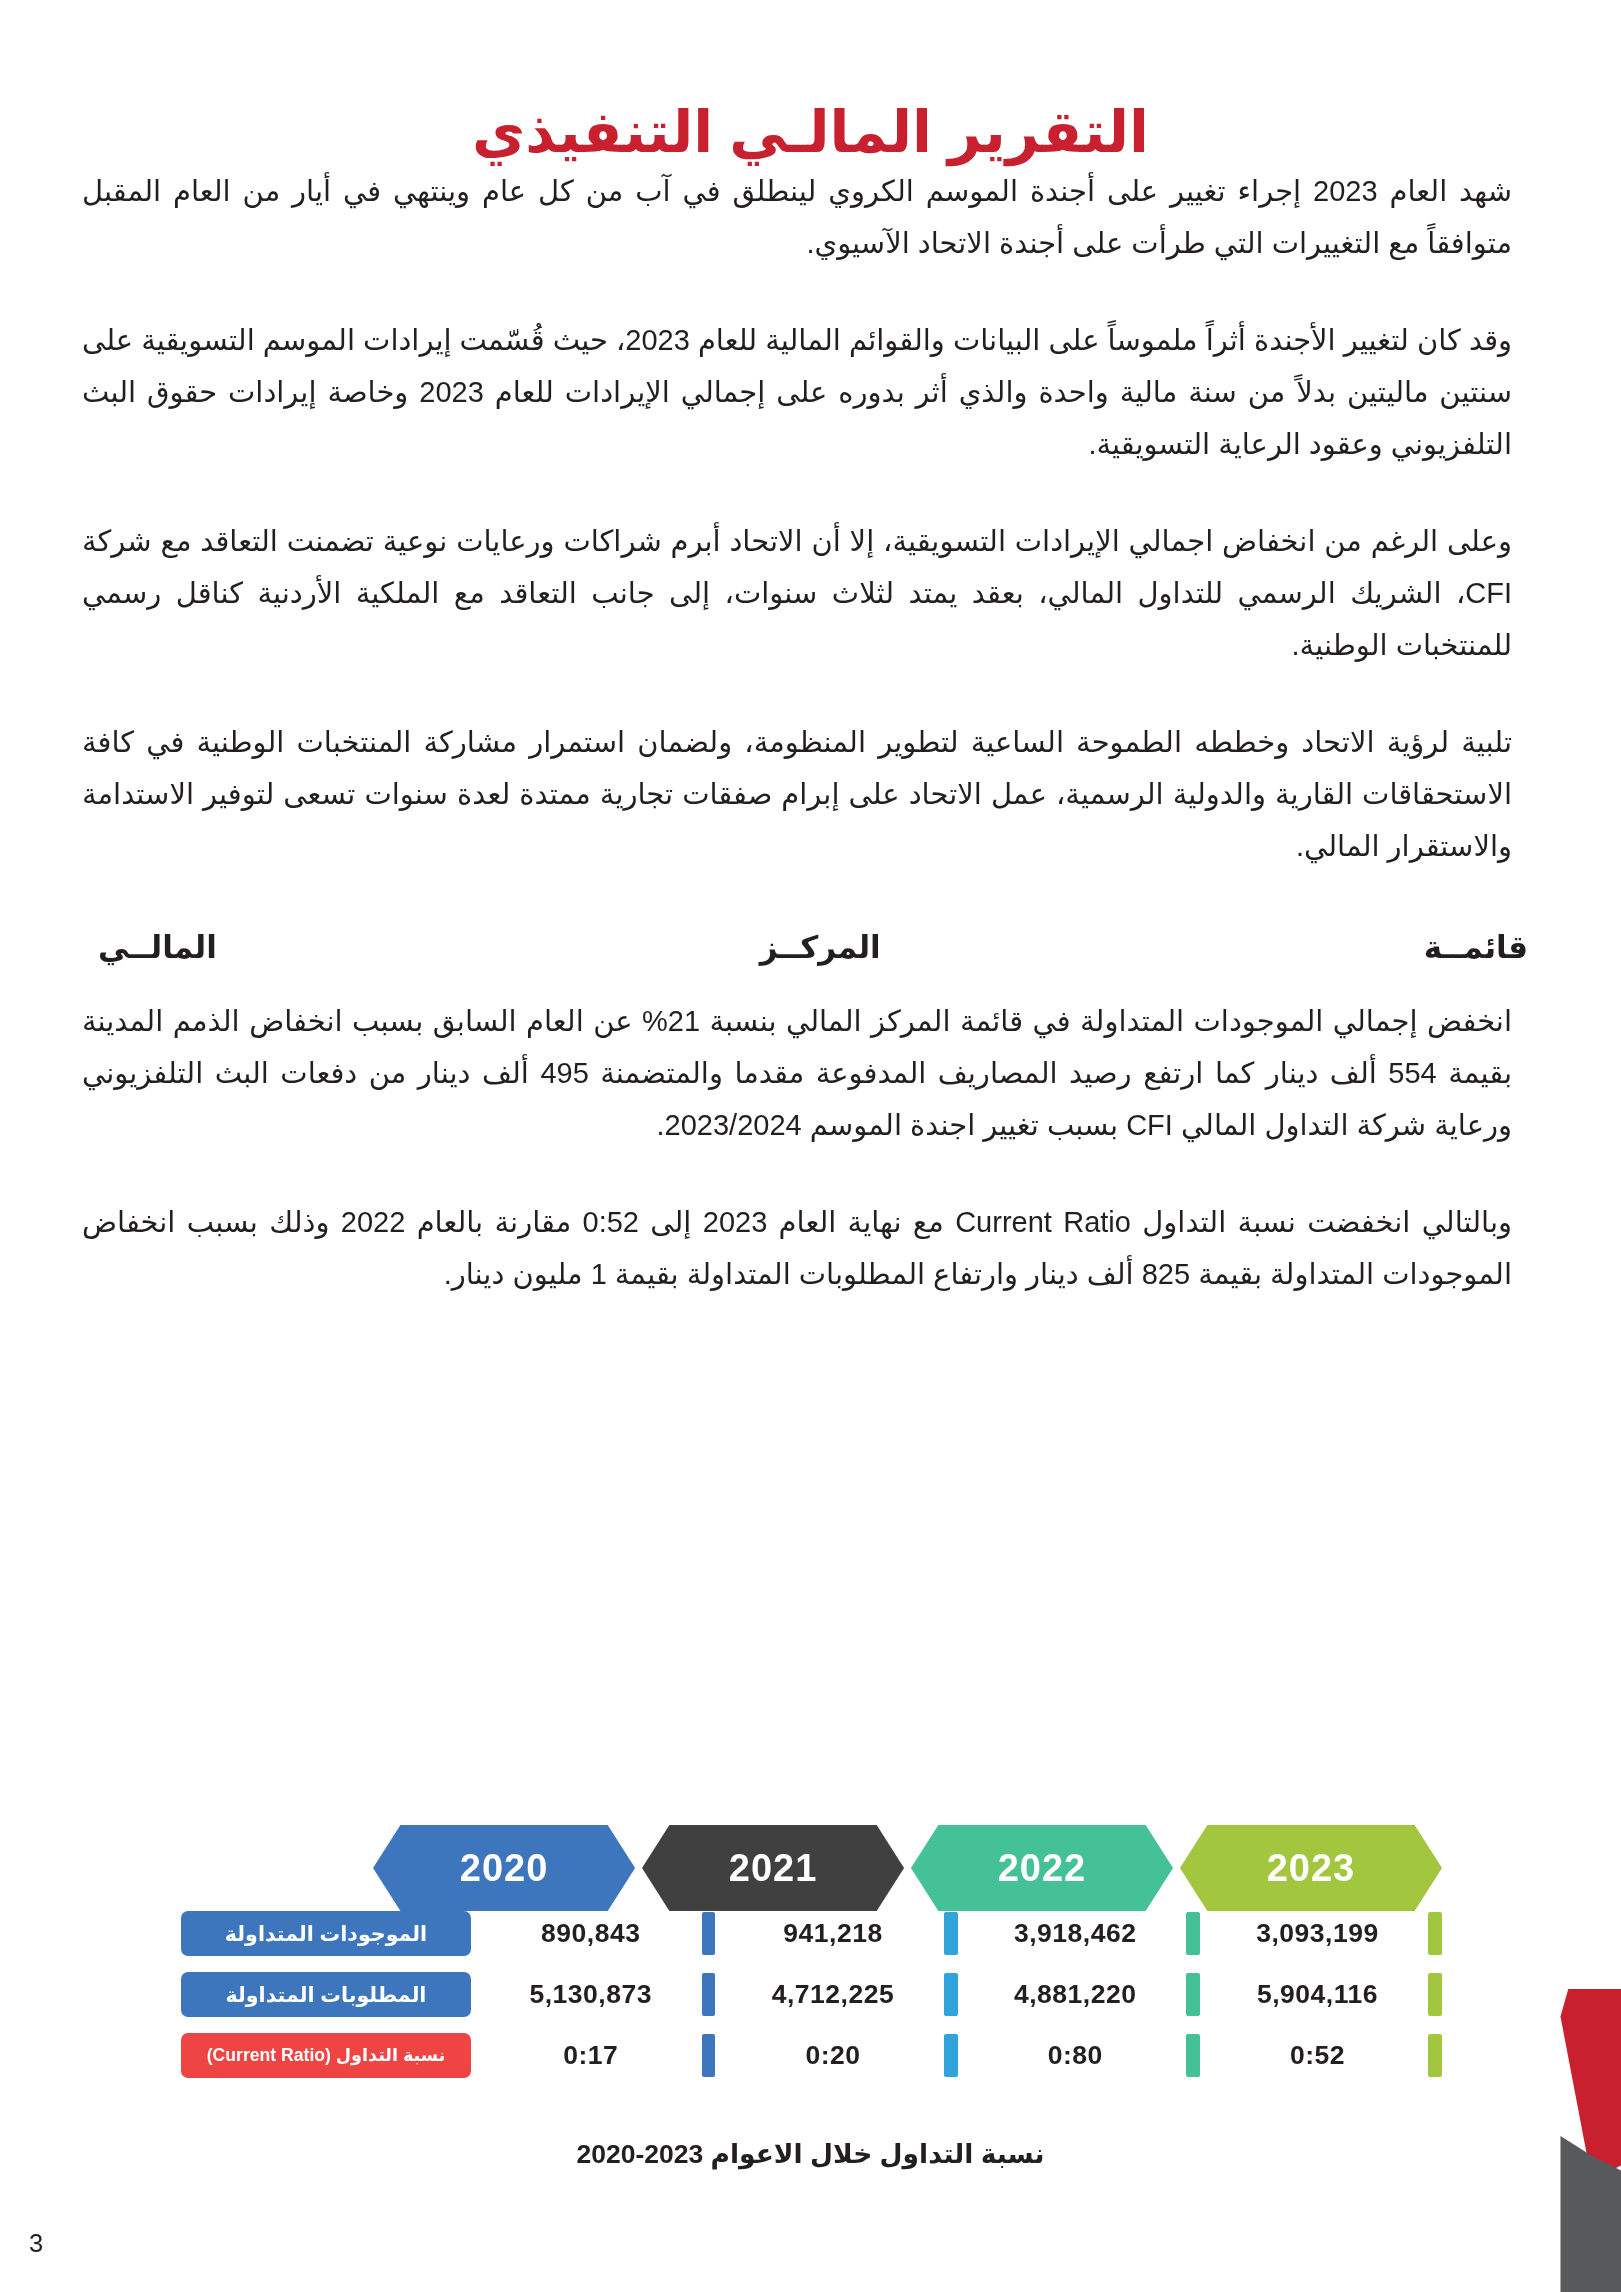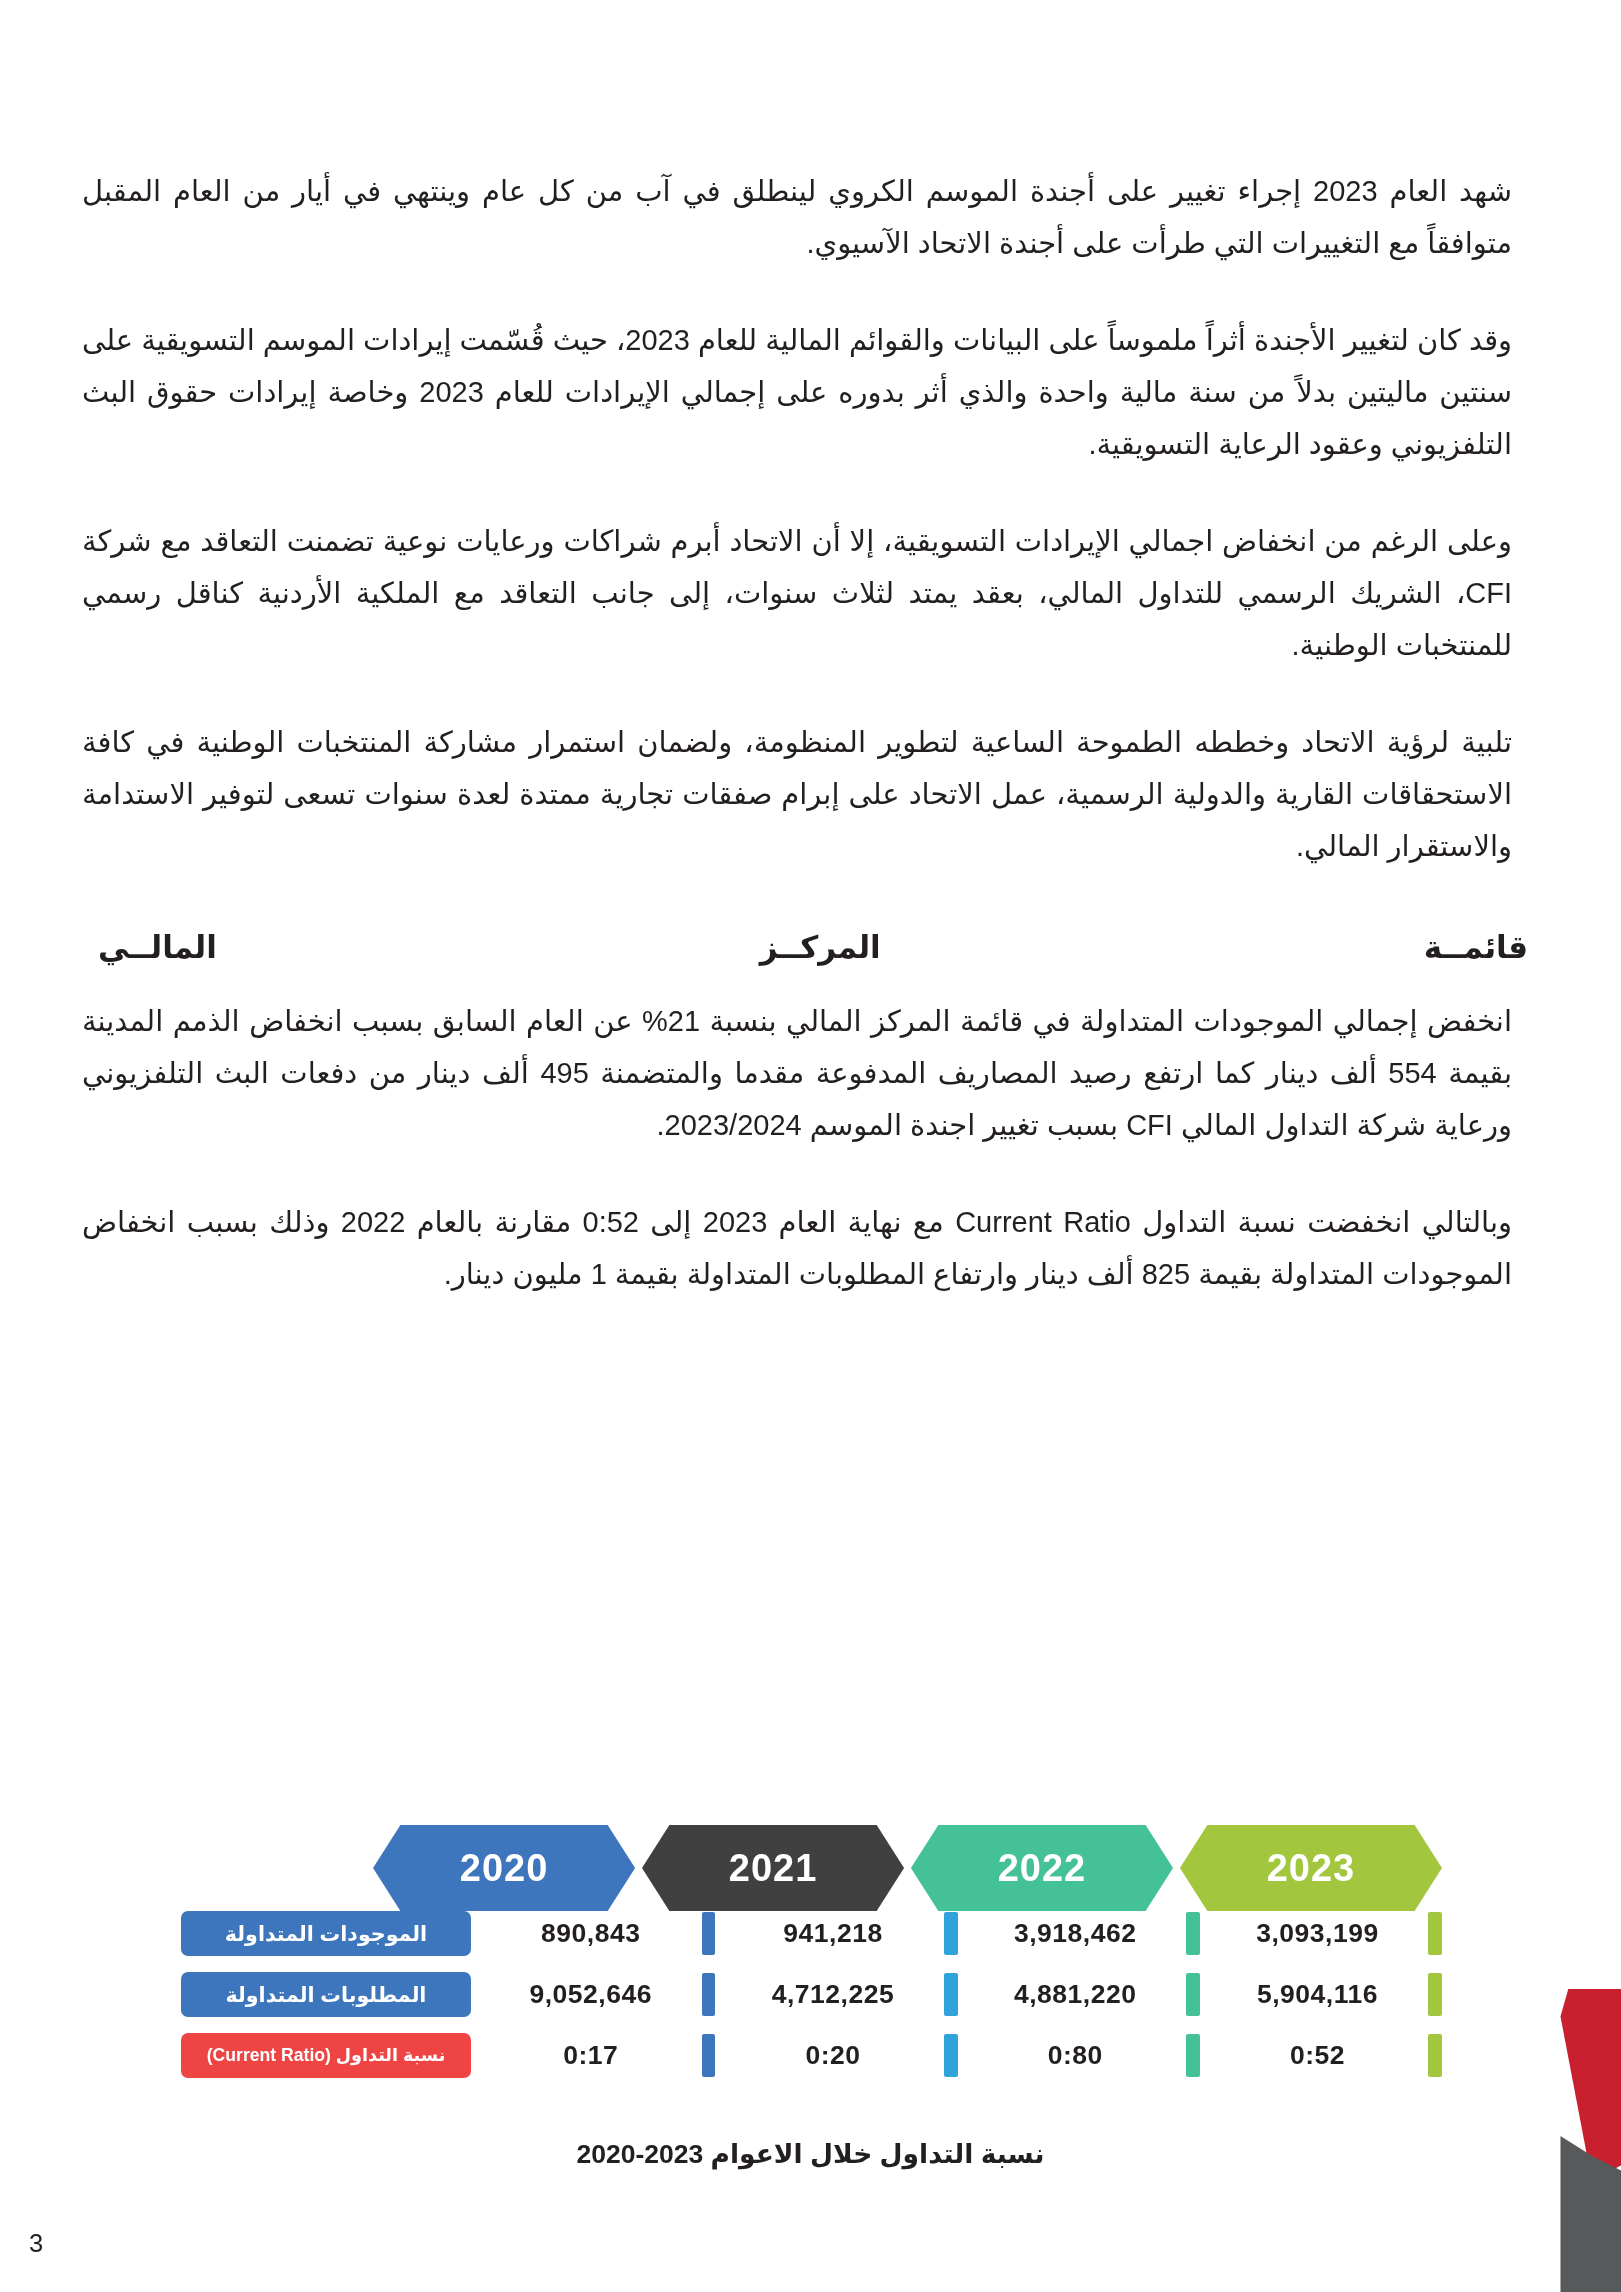--- a/index.html
+++ b/index.html
@@ -158,20 +158,21 @@
   .corner{
     position:absolute;right:0;bottom:0;width:82px;height:304px;
     pointer-events:none;
   }
 </style>
 </head>
 <body>
 
 <div class="page">
 
+  <h1 class="doc-title" style="color: rgb(200, 32, 47);">التقرير المالـي التنفيذي</h1>
 
   <div class="body-col">
 
     <p class="para last-ragged">شهد العام 2023 إجراء تغيير على أجندة الموسم الكروي لينطلق في آب من كل عام وينتهي في أيار من العام المقبل متوافقاً مع التغييرات التي طرأت على أجندة الاتحاد الآسيوي.</p>
     <p class="para last-ragged">وقد كان لتغيير الأجندة أثراً ملموساً على البيانات والقوائم المالية للعام 2023، حيث قُسّمت إيرادات الموسم التسويقية على سنتين ماليتين بدلاً من سنة مالية واحدة والذي أثر بدوره على إجمالي الإيرادات للعام 2023 وخاصة إيرادات حقوق البث التلفزيوني وعقود الرعاية التسويقية.</p>
     <p class="para last-ragged">وعلى الرغم من انخفاض اجمالي الإيرادات التسويقية، إلا أن الاتحاد أبرم شراكات ورعايات نوعية تضمنت التعاقد مع شركة CFI، الشريك الرسمي للتداول المالي، بعقد يمتد لثلاث سنوات، إلى جانب التعاقد مع الملكية الأردنية كناقل رسمي للمنتخبات الوطنية.</p>
     <p class="para last-ragged">تلبية لرؤية الاتحاد وخططه الطموحة الساعية لتطوير المنظومة، ولضمان استمرار مشاركة المنتخبات الوطنية في كافة الاستحقاقات القارية والدولية الرسمية، عمل الاتحاد على إبرام صفقات تجارية ممتدة لعدة سنوات تسعى لتوفير الاستدامة والاستقرار المالي.</p>
 
     <h2 class="section-head">قائمــة المركــز المالــي</h2>
 
@@ -230,21 +231,21 @@
           <div class="cell">
             <span class="tick" style="background: rgb(69, 193, 151);"></span>
             <span class="val">4,881,220</span>
           </div>
           <div class="cell">
             <span class="tick" style="background: rgb(49, 163, 219);"></span>
             <span class="val">4,712,225</span>
           </div>
           <div class="cell">
             <span class="tick" style="background: rgb(61, 118, 188);"></span>
-            <span class="val">9,052,646</span>
+            <span class="val">5,130,873</span>
           </div>
           <div class="legend-cell">
             <span class="legend-pill" style="background: rgb(61, 118, 188);">المطلوبات المتداولة</span>
           </div>
         </div>
 
         <div class="data-row">
           <div class="cell">
             <span class="tick" style="background: rgb(162, 199, 62);"></span>
             <span class="val">0:52</span>

